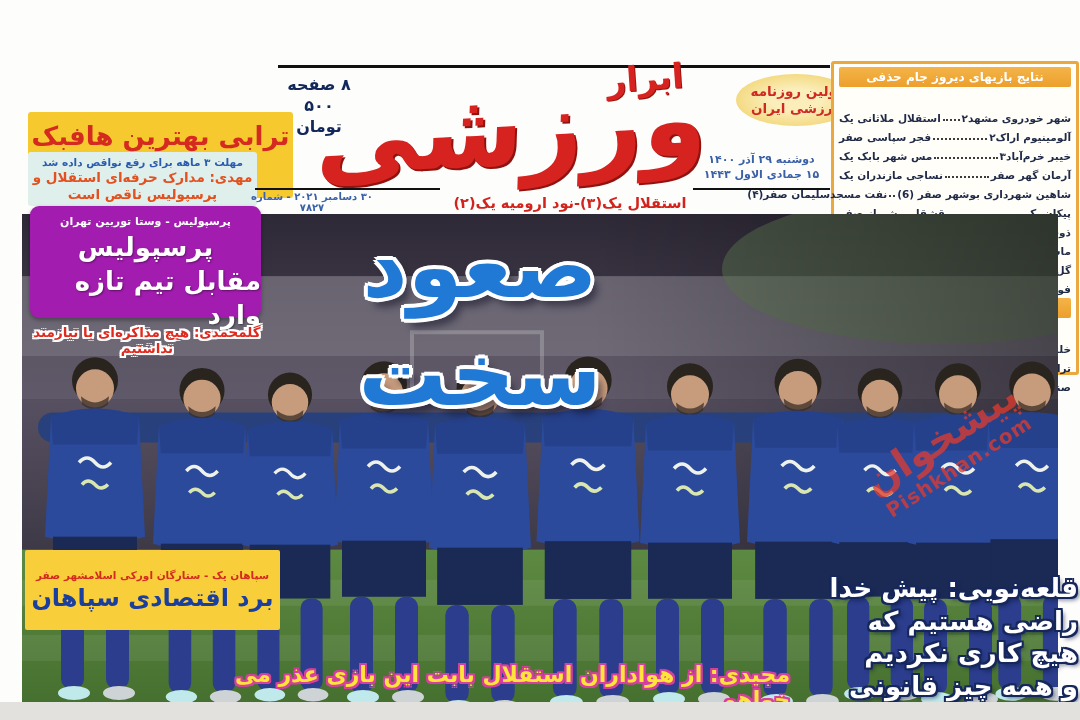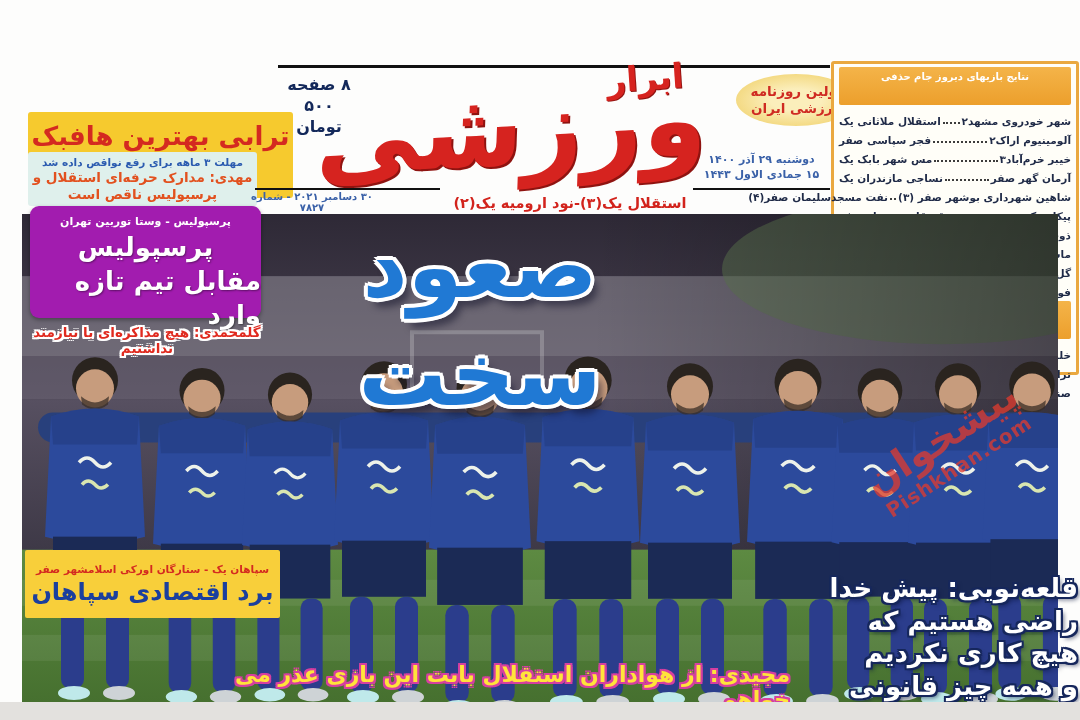--- a/index.html
+++ b/index.html
@@ -23,22 +23,22 @@
   .logo-top{left:590px;top:58px;width:110px;text-align:center;color:#d6231f;font-weight:900;font-size:34px;
     transform:rotate(-4deg);text-shadow:1px 1px 0 #8f1310;}
   .issue-line{left:246px;top:159px;width:132px;text-align:center;color:#3a61a8;font-weight:bold;font-size:10px;margin-top:32px;}
   .tagline-blob{left:736px;top:74px;width:120px;height:52px;background:radial-gradient(ellipse at center,#fbeebb 30%,#f3d87e 75%,#f0cf62 100%);
     border-radius:50%;display:flex;flex-direction:column;justify-content:center;text-align:center;}
   .tagline-line{color:#cf2a22;font-weight:bold;font-size:13.5px;line-height:17px;}
   .masthead-dates{left:695px;top:152px;width:133px;text-align:center;color:#3a61a8;font-weight:bold;font-size:11px;line-height:15px;}
   
   .results-box{left:831px;top:61px;width:248px;height:314px;background:#fffef8;border:3px solid #eaa83f;
     border-radius:3px;box-sizing:border-box;padding:3px 5px;display:flex;flex-direction:column;}
-  .res-header{background:linear-gradient(#f4b449,#ec9f2c);color:#fff;font-weight:bold;font-size:10px;
-    text-align:center;line-height:20px;height:38px;border-radius:2px;margin-bottom:3px;flex:0 0 auto;}
+  .res-header{background:linear-gradient(#f4b449,#ec9f2c);color:#fff;font-weight:bold;font-size:12px;
+    text-align:center;line-height:20px;height:20px;border-radius:2px;margin-bottom:18px;flex:0 0 auto;}
   .res-header.today{margin-top:3px;}
   .res-list{display:flex;flex-direction:column;flex:1 1 auto;justify-content:space-around;}
   .res-row{display:flex;align-items:flex-end;direction:rtl;font-size:10.5px;font-weight:bold;color:#1f2a47;height:19px;}
   .res-row .team{white-space:nowrap;}
   .res-row .dots{flex:1 1 auto;border-bottom:2px dotted #3c3c3c;margin:0 2px 3px 2px;min-width:6px;}
   
   .photo{left:22px;top:214px;width:1036px;height:488px;overflow:hidden;background:#4a4452;}
   .photo svg{position:absolute;left:0;top:0;width:100%;height:100%;}
   .watermark{left:800px;top:200px;width:250px;text-align:center;color:#e23b2e;opacity:.75;
     transform:rotate(-33deg);font-weight:bold;}
@@ -47,21 +47,21 @@
   
   .match-kicker{left:440px;top:195px;width:260px;text-align:center;color:#d2231c;font-weight:bold;font-size:14.5px;}
   .main-headline{left:248px;top:213px;width:464px;text-align:center;color:#2079d4;font-weight:900;font-size:88px;line-height:108px;
     text-shadow:-3px -3px 0 #fff,3px -3px 0 #fff,-3px 3px 0 #fff,3px 3px 0 #fff,0 -4px 0 #fff,0 4px 0 #fff,-4px 0 0 #fff,4px 0 0 #fff,7px 9px 7px rgba(15,15,40,.5);}
   .persepolis-box{left:30px;top:206px;width:231px;height:112px;background:#a21caf;border-radius:9px;
     box-shadow:0 2px 4px rgba(0,0,0,.35);display:flex;flex-direction:column;align-items:center;padding-top:8px;box-sizing:border-box;}
   .pers-kicker{color:#fff;font-weight:bold;font-size:11px;line-height:16px;}
   .pers-line{color:#fff;font-weight:bold;font-size:26px;line-height:34px;text-shadow:1px 1px 2px rgba(0,0,0,.4);}
   .golmohammadi{left:18px;top:324px;width:258px;text-align:center;color:#e02a1f;font-weight:bold;font-size:13.5px;
     text-shadow:-2px -2px 0 #fff,2px -2px 0 #fff,-2px 2px 0 #fff,2px 2px 0 #fff,0 -2px 0 #fff,0 2px 0 #fff,-2px 0 0 #fff,2px 0 0 #fff;}
-  .sepahan-box{left:25px;top:550px;width:255px;height:68px;background:#f8cf3a;border-radius:2px;
+  .sepahan-box{left:25px;top:550px;width:255px;height:80px;background:#f8cf3a;border-radius:2px;
     display:flex;flex-direction:column;justify-content:center;text-align:center;}
   .sep-kicker{color:#d42a20;font-weight:bold;font-size:10.5px;line-height:15px;}
   .sep-headline{color:#1b3f9e;font-weight:bold;font-size:24px;line-height:30px;}
   .ghalenoei{right:2px;top:572px;width:260px;text-align:right;color:#fff;font-weight:bold;font-size:26px;line-height:32.5px;
     text-shadow:-2px -2px 0 #16275c,2px -2px 0 #16275c,-2px 2px 0 #16275c,2px 2px 0 #16275c,0 -2px 0 #16275c,0 2px 0 #16275c,-2px 0 0 #16275c,2px 0 0 #16275c,3px 3px 4px rgba(10,20,60,.6);}
   .majidi{left:230px;top:662px;width:560px;text-align:right;color:#ffe43a;font-weight:bold;font-size:22px;
     text-shadow:-2px -2px 0 #d63fa0,2px -2px 0 #d63fa0,-2px 2px 0 #d63fa0,2px 2px 0 #d63fa0,0 -2px 0 #d63fa0,0 2px 0 #d63fa0,-2px 0 0 #d63fa0,2px 0 0 #d63fa0;}
   .bottom-margin{left:0;top:702px;width:1080px;height:18px;background:#e3e1de;}
 </style>
 </head>
@@ -116,21 +116,21 @@
           <span class="team">خیبر خرم‌آباد۳</span>
           <span class="dots"></span>
           <span class="team">مس شهر بابک یک</span>
         </div>
         <div class="res-row">
           <span class="team">آرمان گهر صفر</span>
           <span class="dots"></span>
           <span class="team">نساجی مازندران یک</span>
         </div>
         <div class="res-row">
-          <span class="team">شاهین شهرداری بوشهر صفر (۳)</span>
+          <span class="team">شاهین شهرداری بوشهر صفر (6)</span>
           <span class="dots"></span>
           <span class="team">نفت مسجدسلیمان صفر(۴)</span>
         </div>
         <div class="res-row">
           <span class="team">پیکان یک</span>
           <span class="dots"></span>
           <span class="team">قشقایی شیراز صفر</span>
         </div>
         <div class="res-row">
           <span class="team">ذوب آهن۳</span>

